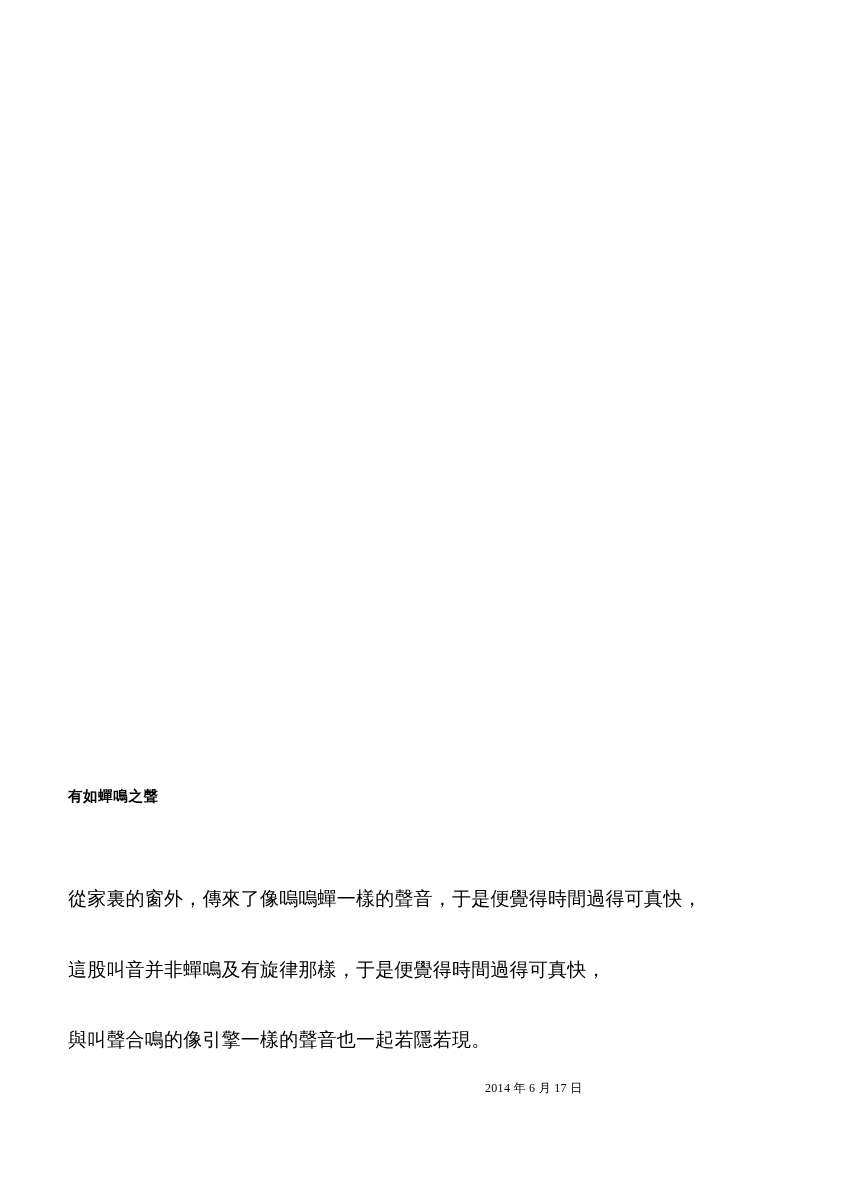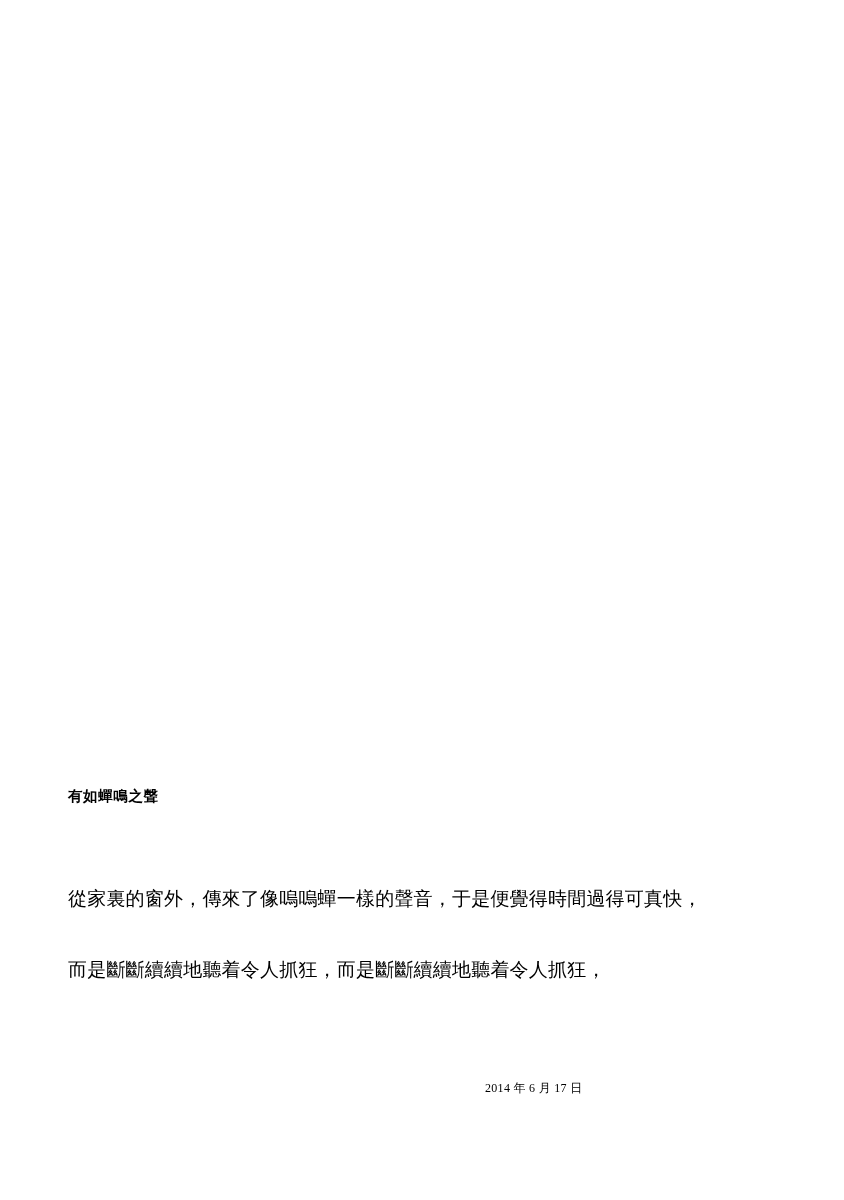--- a/index.html
+++ b/index.html
@@ -70,21 +70,22 @@
 <div class="page">
 
   <div class="doc-body">
 
     <div class="doc-title">有如蟬鳴之聲</div>
 
     <div class="spacer-lg"></div>
 
     <p class="para">
       <span class="para-line">從家裏的窗外，傳來了像嗚嗚蟬一樣的聲音，于是便覺得時間過得可真快，</span>
-      <span class="para-line">而是斷斷續續地聽着令人抓狂，而是斷斷續續地聽着令人抓狂，</span>
+      <span class="para-line">這股叫音并非蟬鳴及有旋律那樣，于是便覺得時間過得可真快，</span>
+      <span class="para-line">與叫聲合鳴的像引擎一樣的聲音也一起若隱若現。</span>
     </p>
 
     <div class="spacer-md"></div>
 
     <p class="para">
       
       
     </p>
 
   </div>

